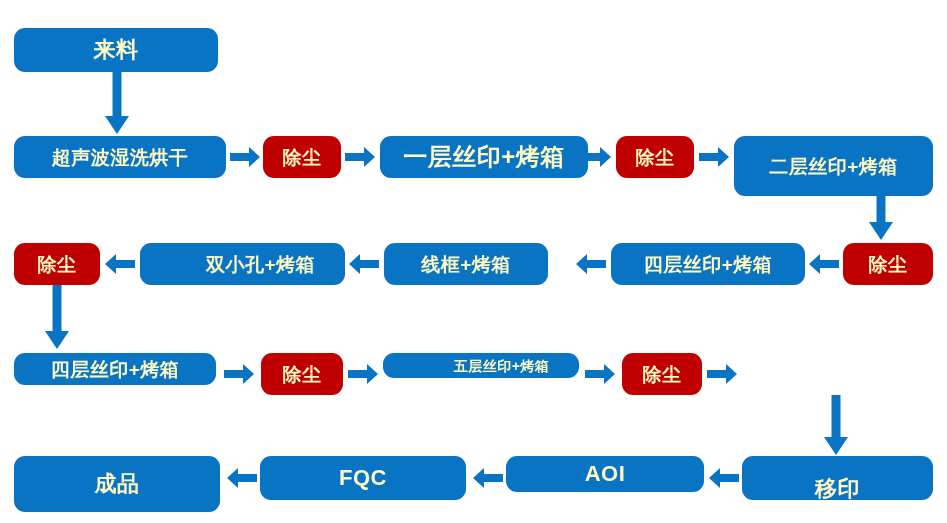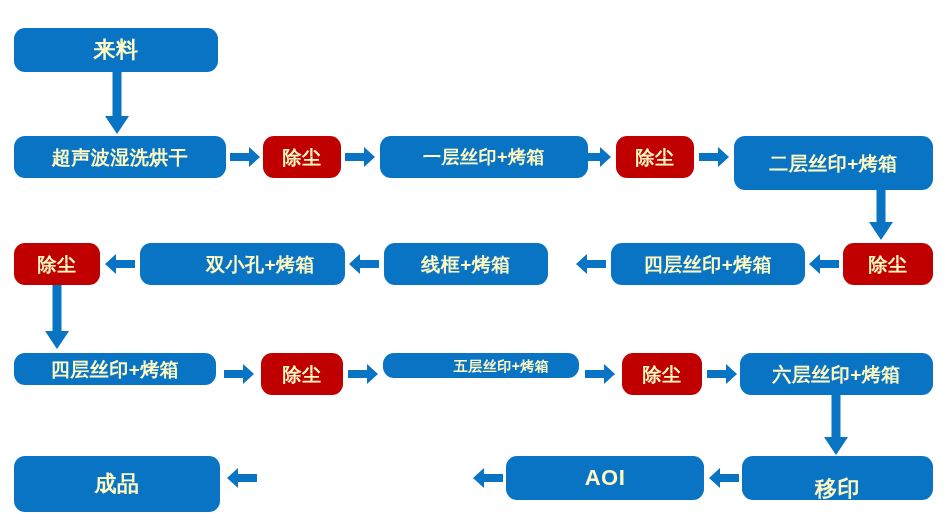--- a/index.html
+++ b/index.html
@@ -73,41 +73,41 @@
   <div class="node red" style="left:263px; top:136px; width:78px; height:42px; font-size:19px;">
     <span class="node-label">除尘</span>
   </div>
 
   <div class="arrow" style="left:345px; top:147px;">
     <svg width="30" height="20" viewBox="0 0 30 20" aria-hidden="true">
       <path d="M0 6 L19 6 L19 0 L30 10 L19 20 L19 14 L0 14 Z" fill="#0a74c4"></path>
     </svg>
   </div>
 
-  <div class="node blue" style="left:380px; top:136px; width:208px; height:42px; font-size:18px;align-items:center;">
+  <div class="node blue" style="left:380px; top:136px; width:208px; height:42px; font-size:24px;align-items:center;">
     <span class="node-label">一层丝印+烤箱</span>
   </div>
 
   <div class="arrow" style="left:581px; top:147px;">
     <svg width="30" height="20" viewBox="0 0 30 20" aria-hidden="true">
       <path d="M0 6 L19 6 L19 0 L30 10 L19 20 L19 14 L0 14 Z" fill="#0a74c4"></path>
     </svg>
   </div>
 
   <div class="node red" style="left:616px; top:136px; width:78px; height:42px; font-size:19px;">
     <span class="node-label">除尘</span>
   </div>
 
   <div class="arrow" style="left:699px; top:147px;">
     <svg width="30" height="20" viewBox="0 0 30 20" aria-hidden="true">
       <path d="M0 6 L19 6 L19 0 L30 10 L19 20 L19 14 L0 14 Z" fill="#0a74c4"></path>
     </svg>
   </div>
 
-  <div class="node blue" style="left:734px; top:136px; width:199px; height:54px; font-size:19px;">
+  <div class="node blue" style="left:734px; top:136px; width:199px; height:60px; font-size:19px;">
     <span class="node-label">二层丝印+烤箱</span>
   </div>
 
   <div class="arrow" style="left:868px; top:178px;">
     <svg width="26" height="64" viewBox="0 0 26 64" aria-hidden="true">
       <path d="M8.5 0 L17.5 0 L17.5 44 L25 44 L13 62 L1 44 L8.5 44 Z" fill="#0a74c4"></path>
     </svg>
   </div>
 
   <div class="node red" style="left:14px; top:243px; width:86px; height:42px; font-size:19px;">
@@ -193,48 +193,48 @@
   <div class="node red" style="left:622px; top:353px; width:80px; height:42px; font-size:19px;">
     <span class="node-label">除尘</span>
   </div>
 
   <div class="arrow" style="left:707px; top:364px;">
     <svg width="30" height="20" viewBox="0 0 30 20" aria-hidden="true">
       <path d="M0 6 L19 6 L19 0 L30 10 L19 20 L19 14 L0 14 Z" fill="#0a74c4"></path>
     </svg>
   </div>
 
-  <div class="node blue" style="left:740px; top:353px; width:193px; height:42px; font-size:19px;">
-    <span class="node-label">六层丝印+烤箱</span>
-  </div>
 
   <div class="arrow" style="left:823px; top:395px;">
     <svg width="26" height="62" viewBox="0 0 26 62" aria-hidden="true">
       <path d="M8.5 0 L17.5 0 L17.5 42 L25 42 L13 60 L1 42 L8.5 42 Z" fill="#0a74c4"></path>
     </svg>
   </div>
 
   <div class="node blue" style="left:14px; top:456px; width:206px; height:56px; font-size:22px;">
     <span class="node-label">成品</span>
   </div>
 
   <div class="arrow" style="left:227px; top:468px;">
     <svg width="30" height="20" viewBox="0 0 30 20" aria-hidden="true">
       <path d="M30 6 L11 6 L11 0 L0 10 L11 20 L11 14 L30 14 Z" fill="#0a74c4"></path>
     </svg>
   </div>
 
+  <div class="node blue" style="left:260px; top:456px; width:206px; height:44px; font-size:22px;">
+    <span class="node-label">FQC</span>
+  </div>
 
   <div class="arrow" style="left:473px; top:468px;">
     <svg width="30" height="20" viewBox="0 0 30 20" aria-hidden="true">
       <path d="M30 6 L11 6 L11 0 L0 10 L11 20 L11 14 L30 14 Z" fill="#0a74c4"></path>
     </svg>
   </div>
 
-  <div class="node blue" style="left:506px; top:456px; width:198px; height:44px; font-size:22px;">
+  <div class="node blue" style="left:506px; top:456px; width:198px; height:36px; font-size:22px;">
     <span class="node-label">AOI</span>
   </div>
 
   <div class="arrow" style="left:709px; top:468px;">
     <svg width="30" height="20" viewBox="0 0 30 20" aria-hidden="true">
       <path d="M30 6 L11 6 L11 0 L0 10 L11 20 L11 14 L30 14 Z" fill="#0a74c4"></path>
     </svg>
   </div>
 
   <div class="node blue" style="left:742px; top:456px; width:191px; height:44px; font-size:22px;align-items:flex-end;">

